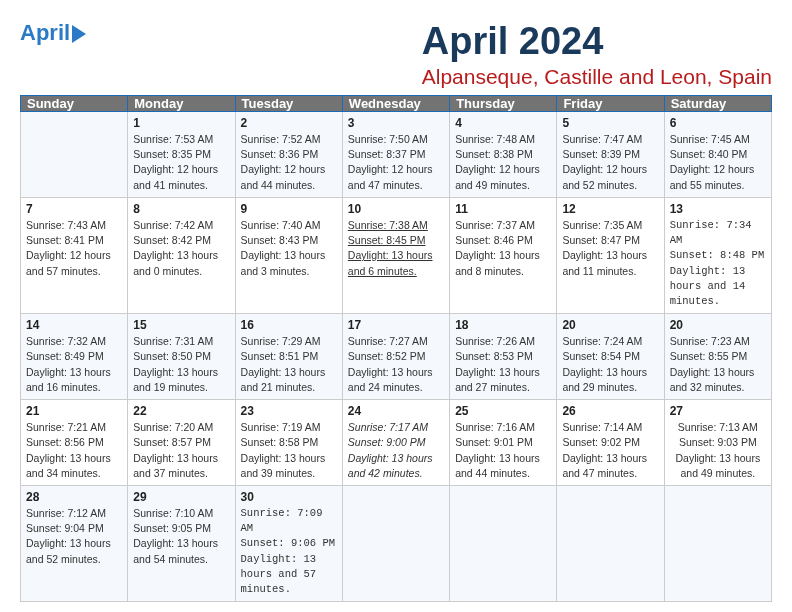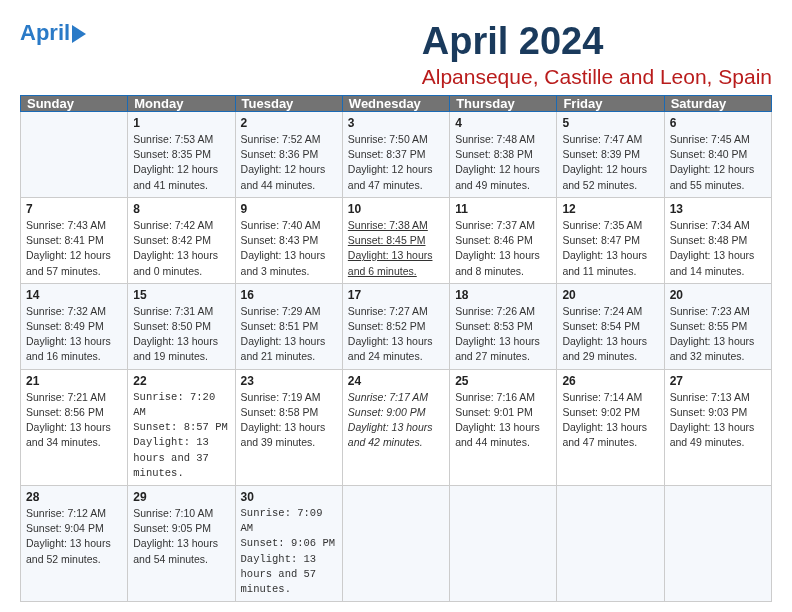--- a/index.html
+++ b/index.html
@@ -189,21 +189,21 @@
 Daylight: 13 hours and 8 minutes.</div>
         </td>
         <td>
           <div class="day-num">12</div>
           <div class="day-detail" style="white-space: pre-line;">Sunrise: 7:35 AM
 Sunset: 8:47 PM
 Daylight: 13 hours and 11 minutes.</div>
         </td>
         <td>
           <div class="day-num">13</div>
-          <div class="day-detail" style="white-space: pre-line;">Sunrise: 7:34 AM
+          <div class="day-detail" style="white-space: pre-line; font-family: Liberation Mono, monospace;">Sunrise: 7:34 AM
 Sunset: 8:48 PM
 Daylight: 13 hours and 14 minutes.</div>
         </td>
       </tr>
       <tr>
         <td>
           <div class="day-num">14</div>
           <div class="day-detail" style="white-space: pre-line;">Sunrise: 7:32 AM
 Sunset: 8:49 PM
 Daylight: 13 hours and 16 minutes.</div>
@@ -247,21 +247,21 @@
       </tr>
       <tr>
         <td>
           <div class="day-num">21</div>
           <div class="day-detail" style="white-space: pre-line;">Sunrise: 7:21 AM
 Sunset: 8:56 PM
 Daylight: 13 hours and 34 minutes.</div>
         </td>
         <td>
           <div class="day-num">22</div>
-          <div class="day-detail" style="white-space: pre-line; font-family: Liberation Mono, monospace;">Sunrise: 7:20 AM
+          <div class="day-detail" style="white-space: pre-line;">Sunrise: 7:20 AM
 Sunset: 8:57 PM
 Daylight: 13 hours and 37 minutes.</div>
         </td>
         <td>
           <div class="day-num">23</div>
           <div class="day-detail" style="white-space: pre-line;">Sunrise: 7:19 AM
 Sunset: 8:58 PM
 Daylight: 13 hours and 39 minutes.</div>
         </td>
         <td>
@@ -277,21 +277,21 @@
 Daylight: 13 hours and 44 minutes.</div>
         </td>
         <td>
           <div class="day-num">26</div>
           <div class="day-detail" style="white-space: pre-line;">Sunrise: 7:14 AM
 Sunset: 9:02 PM
 Daylight: 13 hours and 47 minutes.</div>
         </td>
         <td>
           <div class="day-num">27</div>
-          <div class="day-detail" style="white-space: pre-line;">Sunrise: 7:13 AM
+          <div class="day-detail" style="white-space: pre-line; text-align: center;">Sunrise: 7:13 AM
 Sunset: 9:03 PM
 Daylight: 13 hours and 49 minutes.</div>
         </td>
       </tr>
       <tr>
         <td>
           <div class="day-num">28</div>
           <div class="day-detail" style="white-space: pre-line;">Sunrise: 7:12 AM
 Sunset: 9:04 PM
 Daylight: 13 hours and 52 minutes.</div>

